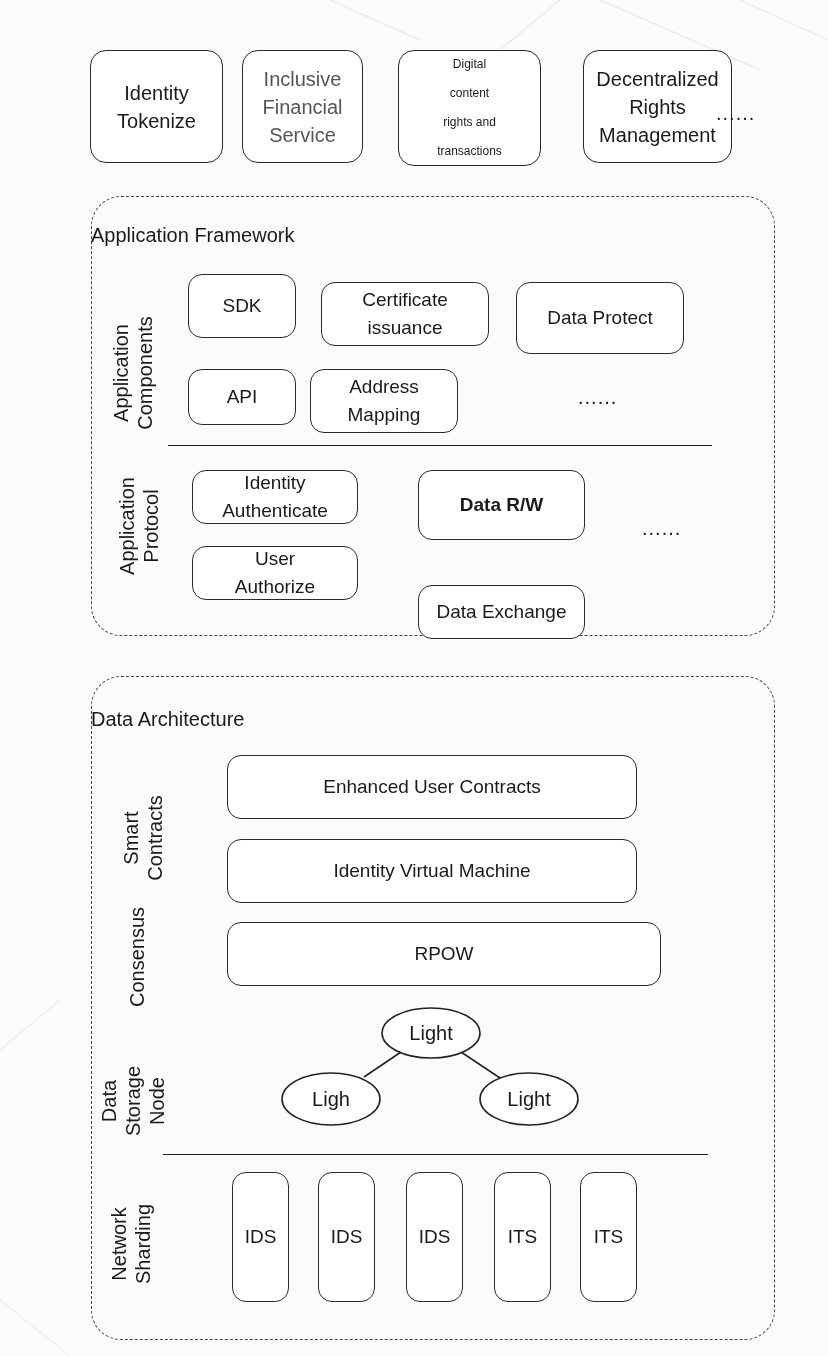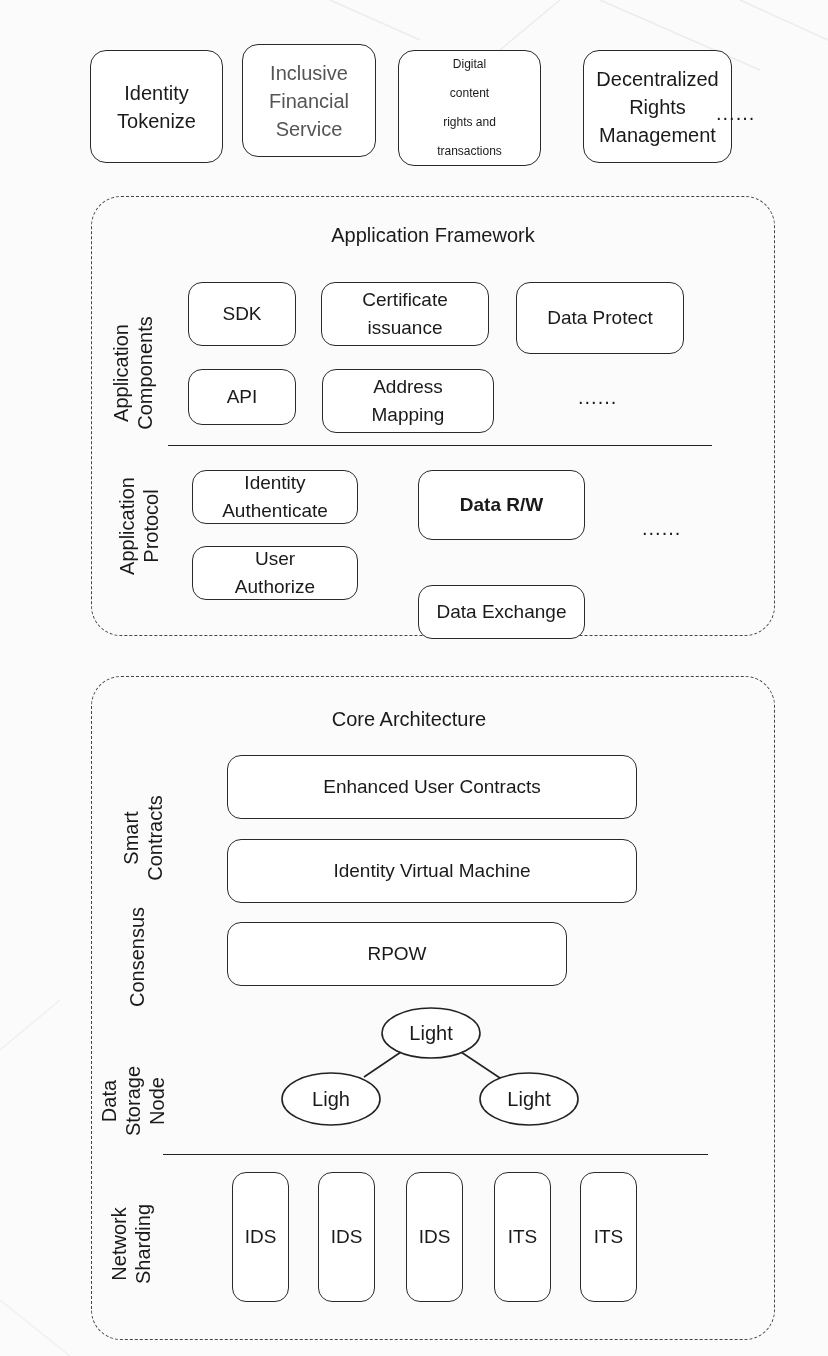--- a/index.html
+++ b/index.html
@@ -13,21 +13,21 @@
     position:absolute; box-sizing:border-box;
     border:1.6px solid #2a2a2a; border-radius:14px; background:#fff;
     display:flex; align-items:center; justify-content:center; text-align:center;
     font-size:19px; line-height:28px; white-space:pre-line;
   }
   .top-box { border-radius:16px; font-size:20px; line-height:28px; }
   .dashed {
     position:absolute; box-sizing:border-box;
     border:1.6px dashed #444; border-radius:30px;
   }
-  .title { position:absolute; font-size:20px; text-align:center; }
+  .title { position:absolute; font-size:20px; text-align:left; }
   .vlabel {
     position:absolute; font-size:20px; line-height:24px; text-align:center;
     transform:rotate(-90deg); transform-origin:center center; white-space:pre-line;
   }
   .hline { position:absolute; height:0; border-top:1.8px solid #222; }
   .dots { position:absolute; font-size:20px; letter-spacing:1px; }
   .gray { color:#555; }
   svg text { font-family:"Liberation Sans", sans-serif; }
 </style>
 </head>
@@ -37,70 +37,70 @@
   <line x1="330" y1="0" x2="420" y2="40" stroke="#ececec" stroke-width="1.5"></line>
   <line x1="560" y1="0" x2="500" y2="50" stroke="#ececec" stroke-width="1.5"></line>
   <line x1="600" y1="0" x2="760" y2="70" stroke="#ececec" stroke-width="1.5"></line>
   <line x1="740" y1="0" x2="828" y2="40" stroke="#ececec" stroke-width="1.5"></line>
   <line x1="0" y1="1050" x2="60" y2="1000" stroke="#f0f0f0" stroke-width="1.5"></line>
   <line x1="0" y1="1300" x2="70" y2="1356" stroke="#f0f0f0" stroke-width="1.5"></line>
 </svg>
 
 <div class="box top-box" style="left:90px;top:50px;width:133px;height:113px;">Identity
 Tokenize</div>
-<div class="box top-box gray" style="left:242px;top:44px;width:134px;height:113px;">Inclusive
+<div class="box top-box gray" style="left:242px;top:50px;width:121px;height:113px;">Inclusive
 Financial
 Service</div>
 <div class="box top-box" style="left:398px;top:50px;width:143px;height:116px;font-size:12px;line-height:29px;text-align:center;">Digital
 content
 rights and
 transactions</div>
 <div class="box top-box" style="left:554px;top:50px;width:149px;height:113px;margin-left:29px;">Decentralized
 Rights
 Management</div>
 <div class="dots" style="left:716px;top:102px;">......</div>
 
 <div class="dashed" style="left:91px;top:196px;width:684px;height:440px;"></div>
 <div class="title" style="left:91px;top:224px;width:684px;">Application Framework</div>
 
 <div class="vlabel" style="left:70px;top:347px;width:130px;height:52px;">Application
 Components</div>
 
-<div class="box" style="left:188px;top:282px;width:108px;height:64px;">SDK</div>
+<div class="box" style="left:188px;top:274px;width:108px;height:64px;">SDK</div>
 <div class="box" style="left:321px;top:282px;width:168px;height:64px;">Certificate
 issuance</div>
 <div class="box" style="left:516px;top:282px;width:168px;height:72px;">Data Protect</div>
 <div class="box" style="left:188px;top:369px;width:108px;height:56px;">API</div>
-<div class="box" style="left:322px;top:369px;width:172px;height:64px;">Address
+<div class="box" style="left:310px;top:369px;width:148px;height:64px;">Address
 Mapping</div>
 <div class="dots" style="left:578px;top:386px;">......</div>
 
 <div class="hline" style="left:168px;top:445px;width:544px;"></div>
 
 <div class="vlabel" style="left:76px;top:500px;width:130px;height:52px;">Application
 Protocol</div>
 
 <div class="box" style="left:192px;top:470px;width:166px;height:54px;">Identity
 Authenticate</div>
 <div class="box" style="left:418px;top:470px;width:167px;height:70px;font-weight:bold;">Data R/W</div>
 <div class="box" style="left:192px;top:546px;width:166px;height:54px;">User
 Authorize</div>
 <div class="box" style="left:418px;top:547px;width:167px;height:54px;margin-top:38px;">Data Exchange</div>
 <div class="dots" style="left:642px;top:517px;">......</div>
 
 <div class="dashed" style="left:91px;top:676px;width:684px;height:664px;"></div>
-<div class="title" style="left:91px;top:708px;width:636px;">Core Architecture</div>
+<div class="title" style="left:91px;top:708px;width:636px;">Data Architecture</div>
 
 <div class="vlabel" style="left:90px;top:812px;width:110px;height:52px;">Smart
 Contracts</div>
 <div class="vlabel" style="left:83px;top:944px;width:110px;height:26px;">Consensus</div>
 
 <div class="box" style="left:227px;top:755px;width:410px;height:64px;">Enhanced User Contracts</div>
 <div class="box" style="left:227px;top:839px;width:410px;height:64px;">Identity Virtual Machine</div>
-<div class="box" style="left:227px;top:922px;width:340px;height:64px;">RPOW</div>
+<div class="box" style="left:227px;top:922px;width:434px;height:64px;">RPOW</div>
 
 <div class="vlabel" style="left:85px;top:1063px;width:100px;height:76px;">Data
 Storage
 Node</div>
 
 <svg class="abs" style="left:0;top:0;" width="828" height="1356">
   <line x1="401" y1="1052" x2="364" y2="1077" stroke="#222" stroke-width="1.6"></line>
   <line x1="461" y1="1052" x2="500" y2="1078" stroke="#222" stroke-width="1.6"></line>
   <ellipse cx="431" cy="1033" rx="49" ry="25" fill="#fff" stroke="#222" stroke-width="1.6"></ellipse>
   <ellipse cx="331" cy="1099" rx="49" ry="26" fill="#fff" stroke="#222" stroke-width="1.6"></ellipse>

